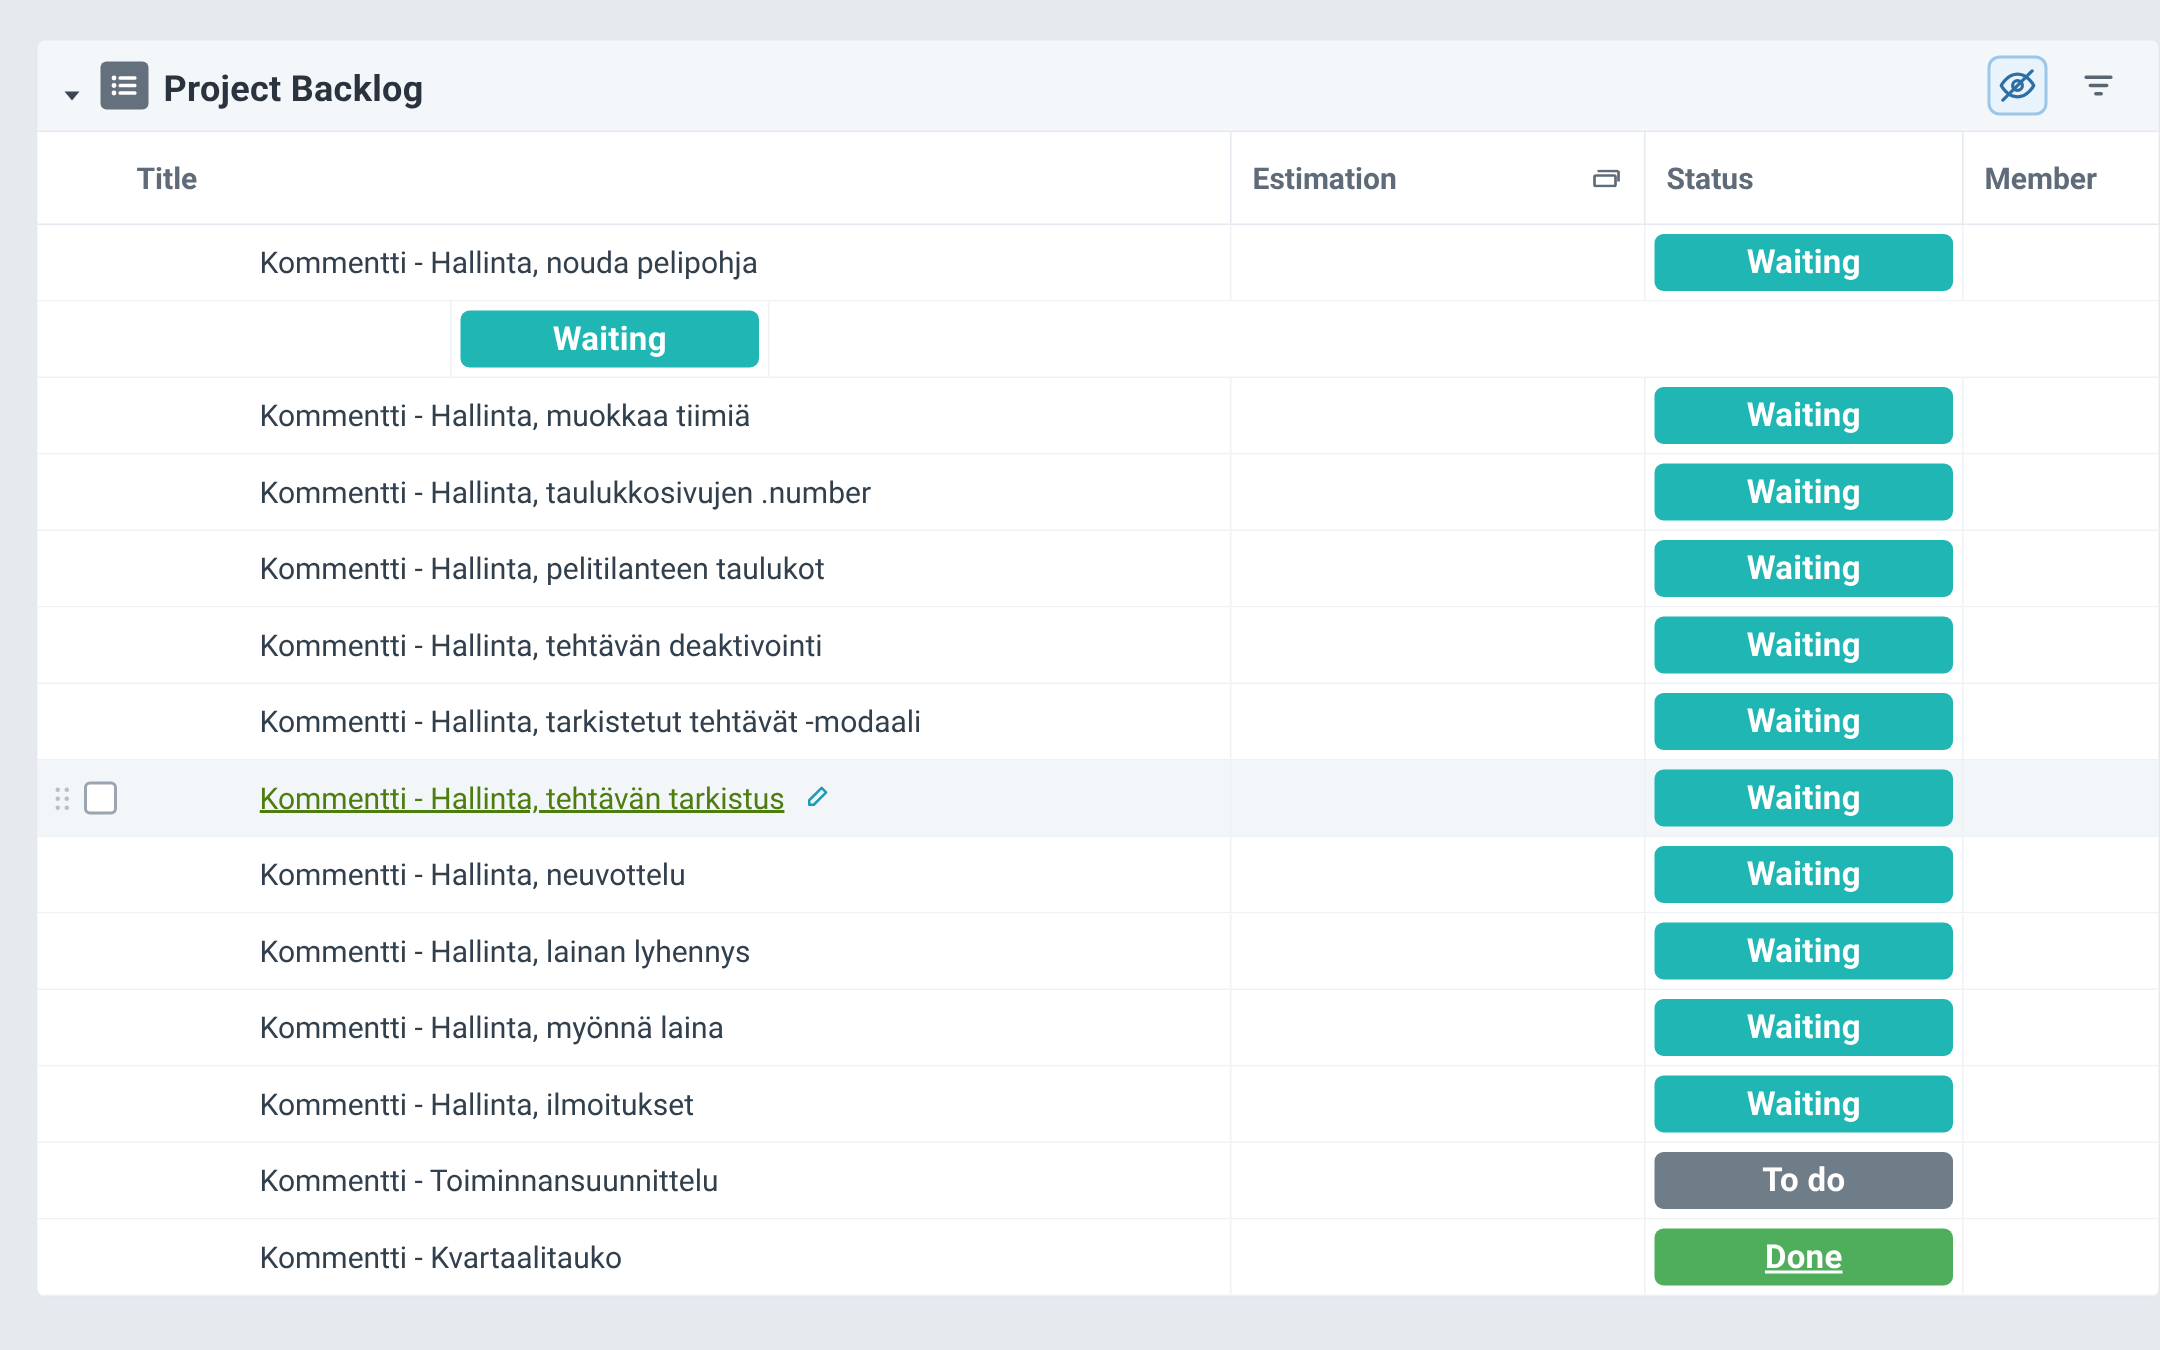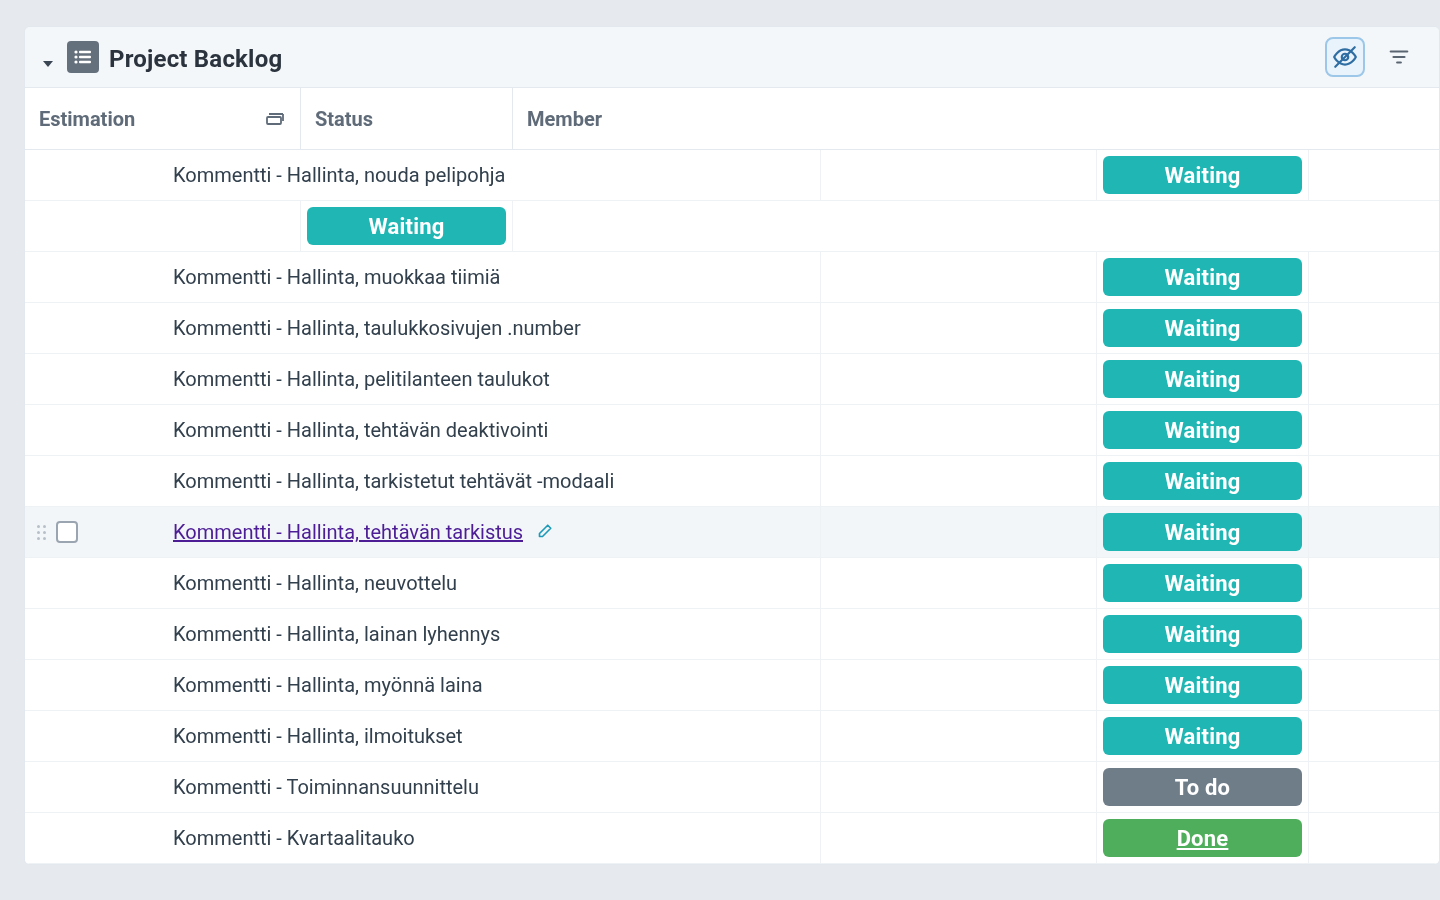--- a/index.html
+++ b/index.html
@@ -80,21 +80,21 @@
     position:absolute; left:12px; display:flex; align-items:center; gap:10px;
     color:#8a95a1;
   }
   .drag-dots { display:grid; grid-template-columns:repeat(2,3px); grid-auto-rows:3px; gap:3px; }
   .drag-dots span { width:3px; height:3px; background:#b7c0c9; border-radius:50%; display:block; }
   .row-checkbox {
     width:22px; height:22px; border:2px solid #9aa5b1; border-radius:4px; background:#fff;
   }
 
   .task-title { font-size:20px; color:#32404d; white-space:nowrap; overflow:hidden; text-overflow:ellipsis; }
-  .task-title.link { color:#4c1d95; text-decoration:underline; cursor:pointer; }
+  .task-title.link { color:#4d7c0f; text-decoration:underline; cursor:pointer; }
   .edit-pencil { margin-left:12px; color:#1c9ab8; display:inline-flex; }
 
   .status-pill {
     width:100%; height:38px; border-radius:6px; color:#ffffff; font-weight:700; font-size:22px;
     display:flex; align-items:center; justify-content:center; letter-spacing:0.2px;
   }
   .status-waiting { background:#1fb6b3; }
   .status-todo    { background:#6f7d89; }
   .status-done    { background:#4fae5b;text-decoration:underline; }
 
@@ -138,20 +138,23 @@
             <line x1="3" y1="6" x2="21" y2="6"></line>
             <line x1="6" y1="12" x2="18" y2="12"></line>
             <line x1="10" y1="18" x2="14" y2="18"></line>
           </svg>
         </button>
       </div>
     </div>
 
     <div class="table">
       <div class="thead">
+        <div class="th title-col">
+          <span>Title</span>
+        </div>
         <div class="th est-col">
           <span>Estimation</span>
           <span class="est-glyph">
             <svg width="18" height="12" viewBox="0 0 18 12" fill="none" stroke="#5f6b78" stroke-width="1.8">
               <rect x="1" y="4" width="14" height="7" rx="1"></rect>
               <line x1="3" y1="1" x2="17" y2="1"></line>
               <line x1="17" y1="1" x2="17" y2="8"></line>
             </svg>
           </span>
         </div>

